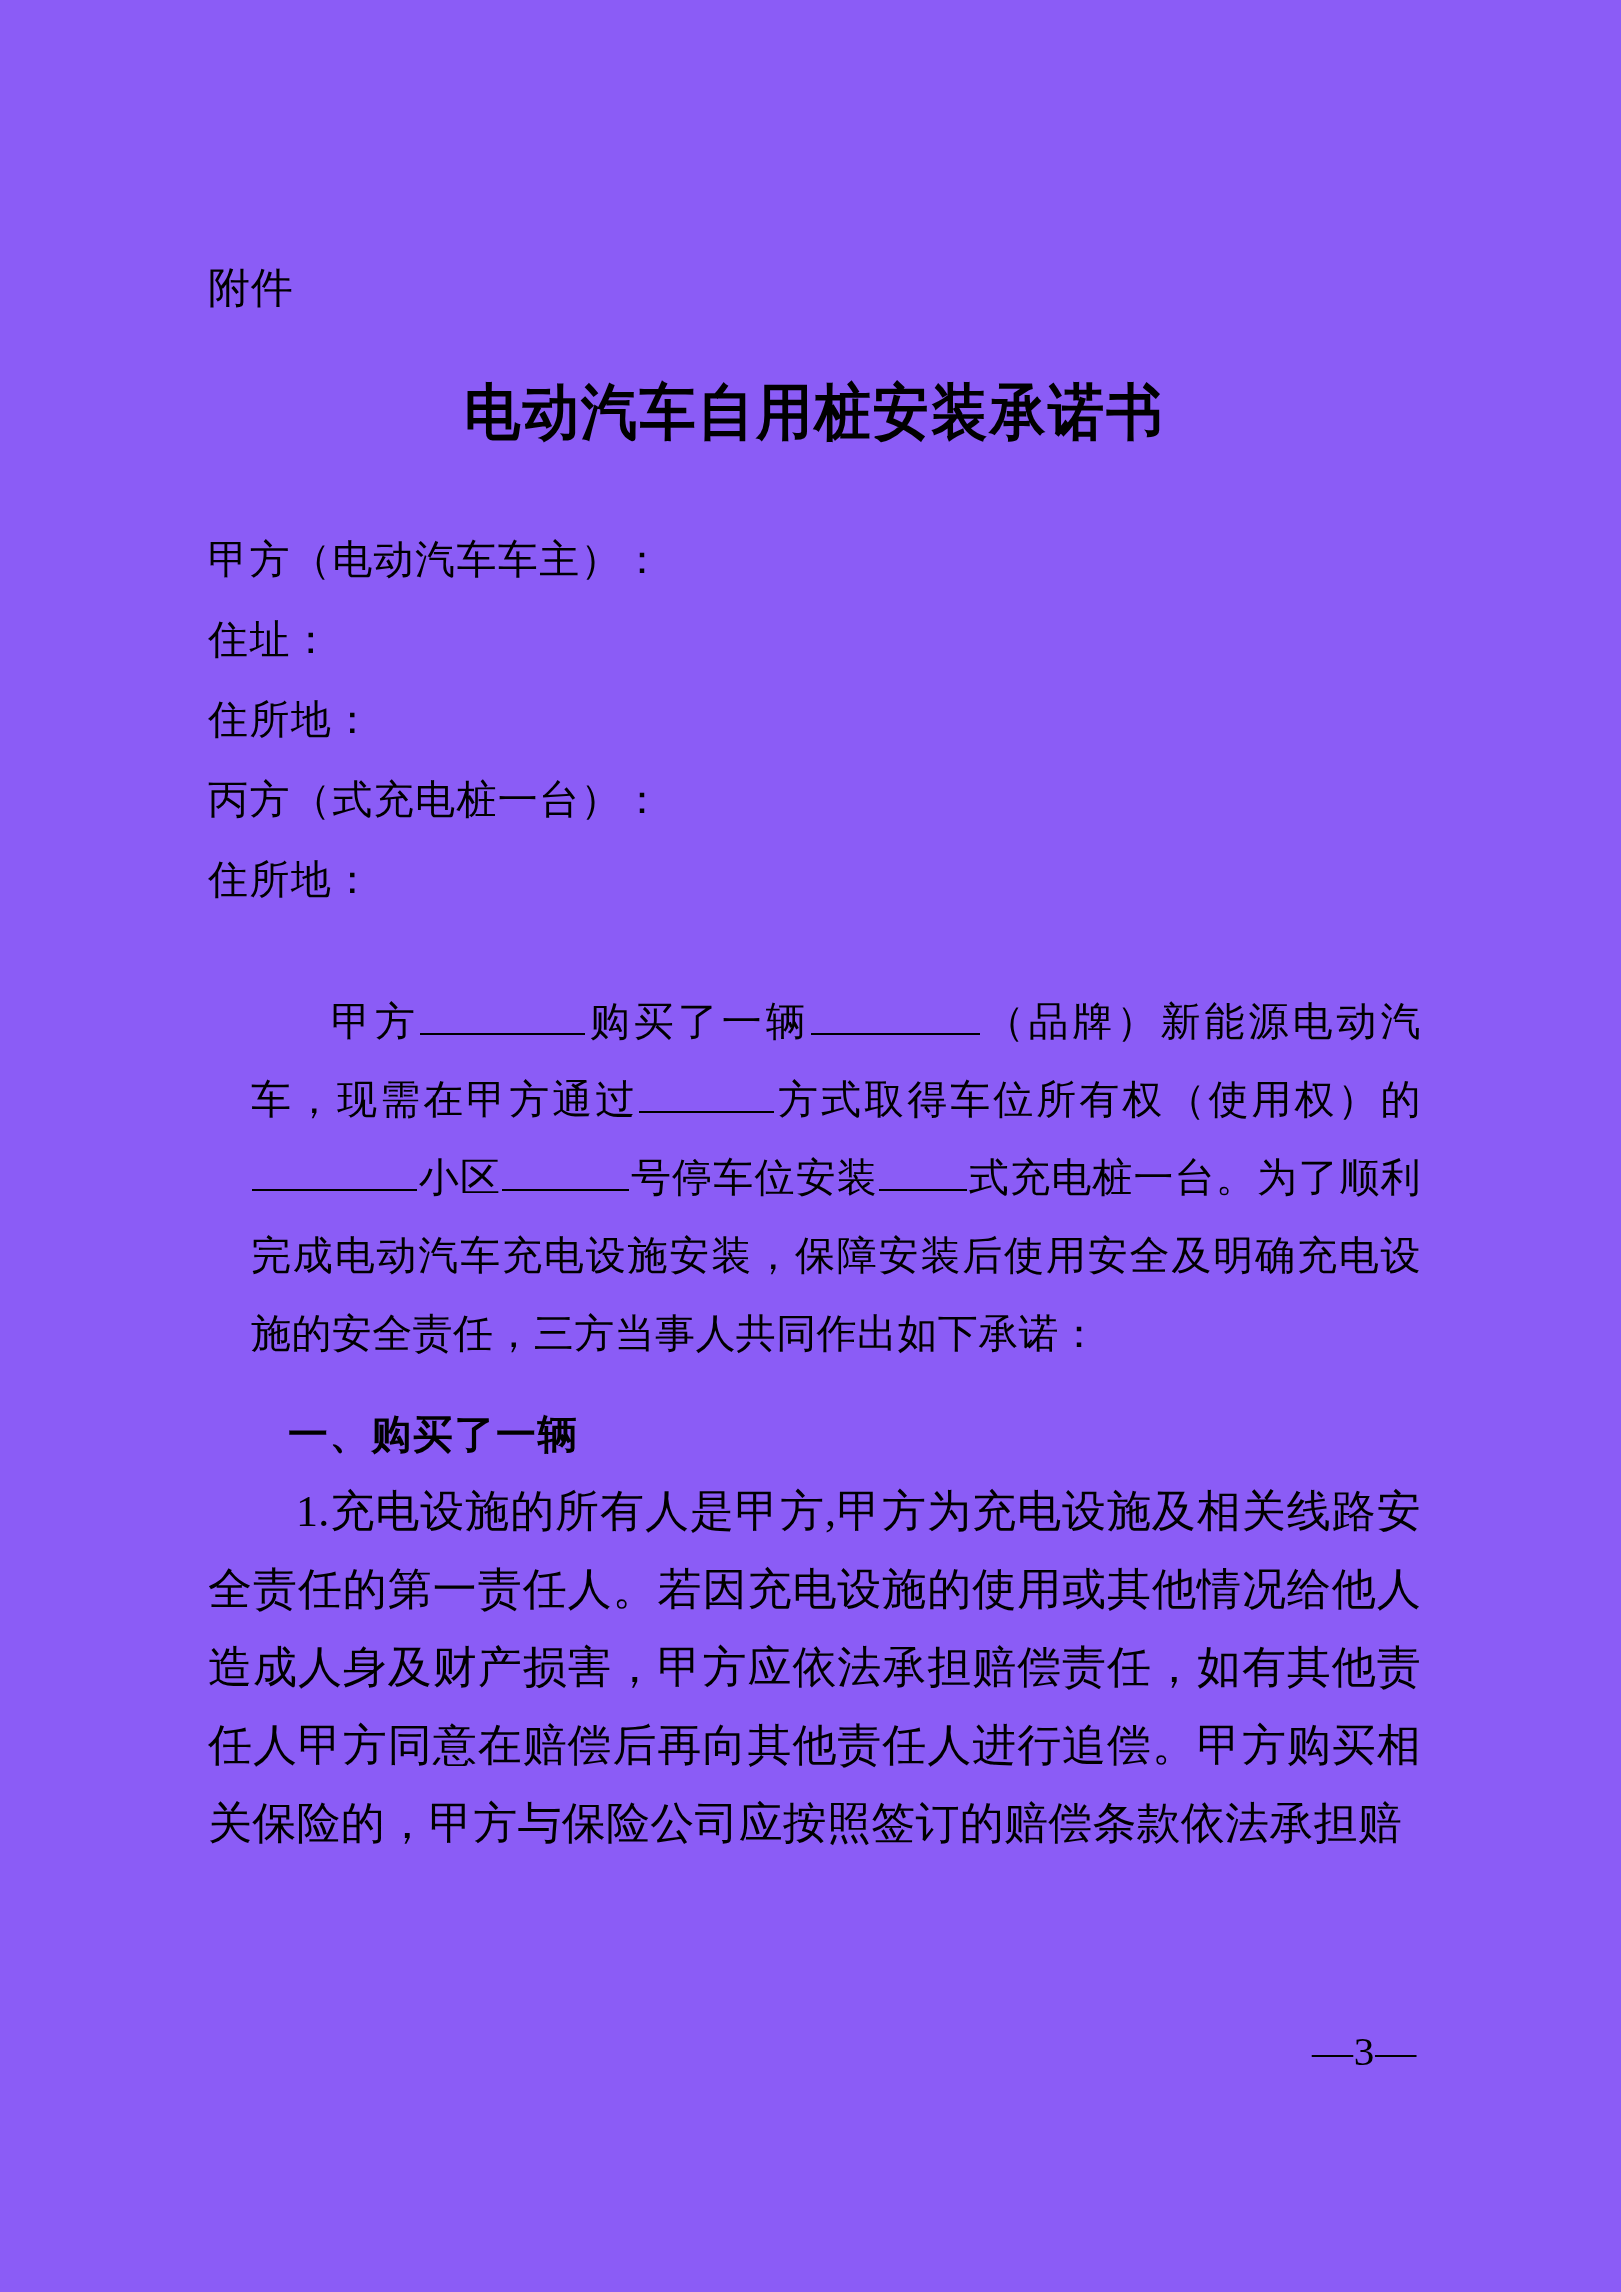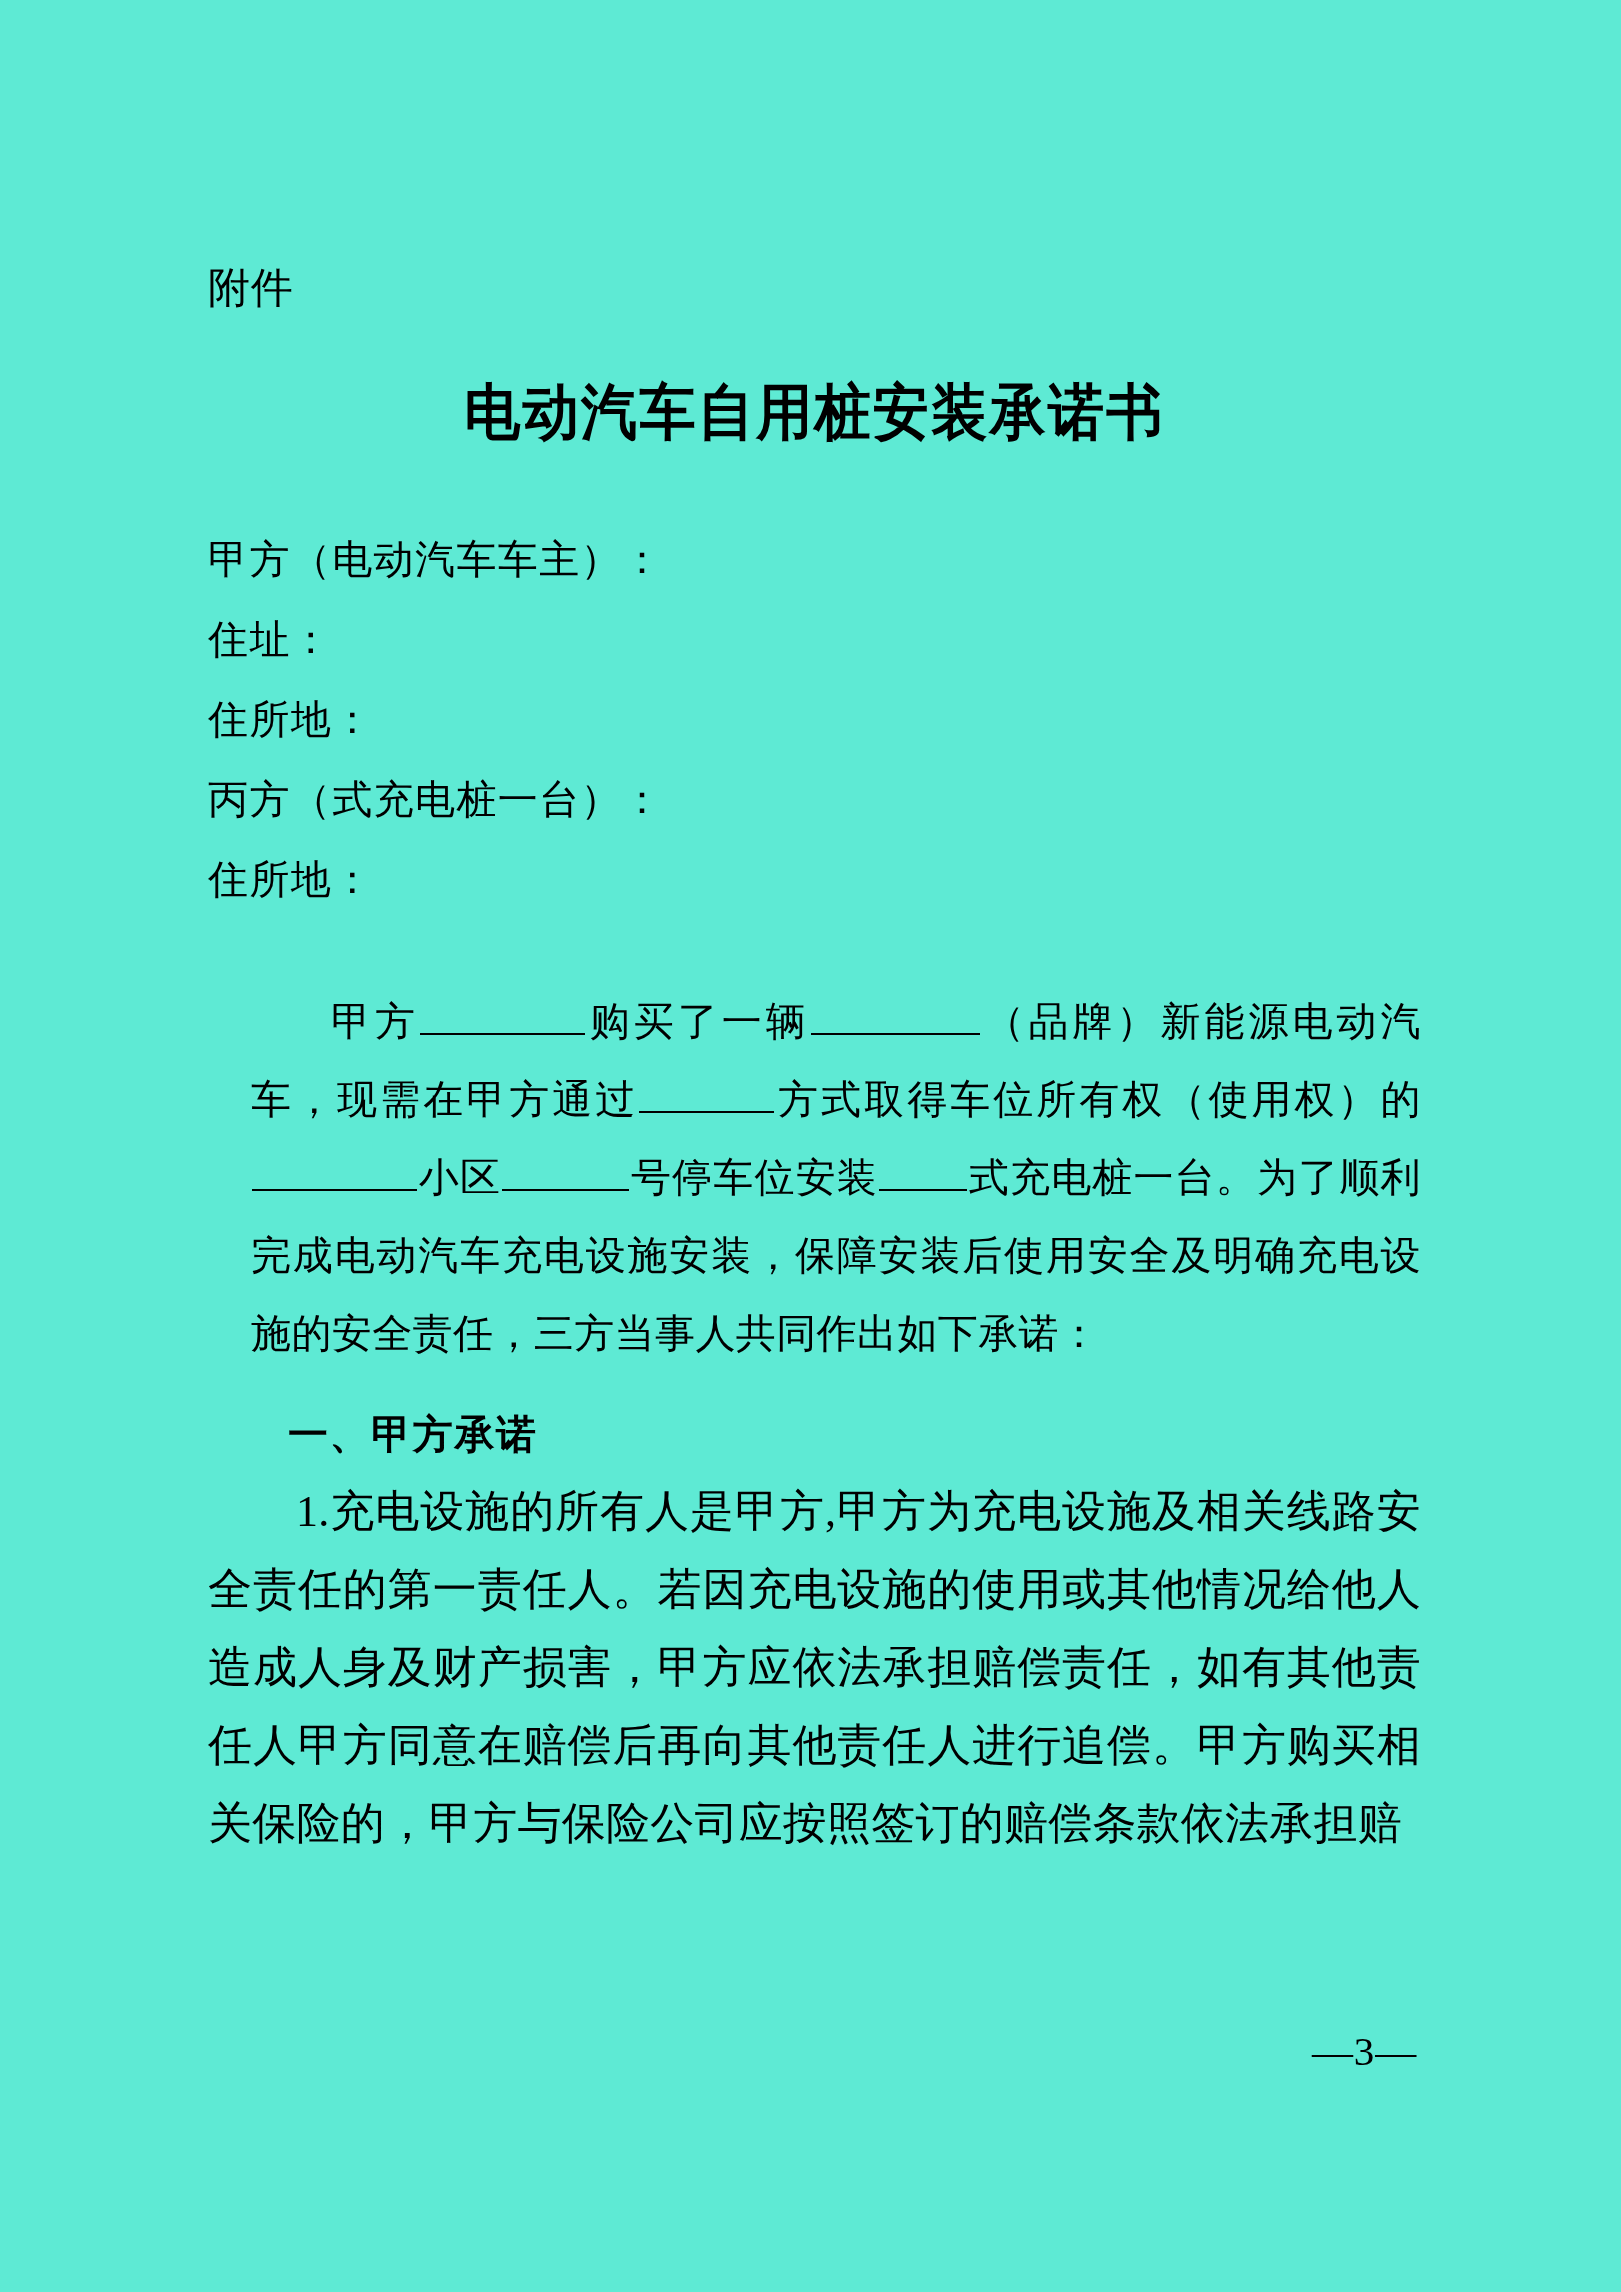--- a/index.html
+++ b/index.html
@@ -11,21 +11,21 @@
 
   body {
     font-family: "Liberation Serif", "DejaVu Serif", serif;
     color: #000000;
   }
 
   .page {
     position: relative;
     width: 1621px;
     height: 2293px;
-    background: #5eead4;
+    background: #8b5cf6;
     box-sizing: border-box;
     overflow: hidden;
     text-decoration: underline;
   }
 
   
   .content {
     position: absolute;
     left: 208px;
     top: 0;
@@ -149,21 +149,21 @@
       <div class="party-line">住所地：</div>
       <div class="party-line">丙方（式充电桩一台）：</div>
       <div class="party-line">住所地：</div>
     </div>
 
     <div class="body-block">
       <p class="para indent"><span>甲方</span><span class="blank w1"></span><span>购买了一辆</span><span class="blank w2"></span><span>（品牌）新能源电动汽车，现需在甲方通过</span><span class="blank w3"></span><span>方式取得车位所有权（使用权）的</span><span class="blank w4"></span><span>小区</span><span class="blank w5"></span><span>号停车位安装</span><span class="blank w6"></span><span>式充电桩一台。为了顺利完成电动汽车充电设施安装，保障安装后使用安全及明确充电设施的安全责任，三方当事人共同作出如下承诺：</span></p>
     </div>
 
     <div>
-      <div class="section-heading">一、甲方承诺</div>
+      <div class="section-heading">一、购买了一辆</div>
       <p class="clause">1.充电设施的所有人是甲方,甲方为充电设施及相关线路安全责任的第一责任人。若因充电设施的使用或其他情况给他人造成人身及财产损害，甲方应依法承担赔偿责任，如有其他责任人甲方同意在赔偿后再向其他责任人进行追偿。甲方购买相关保险的，甲方与保险公司应按照签订的赔偿条款依法承担赔</p>
     </div>
 
   </div>
 
   <div class="page-number">—3—</div>
 
 </div>
 
 

